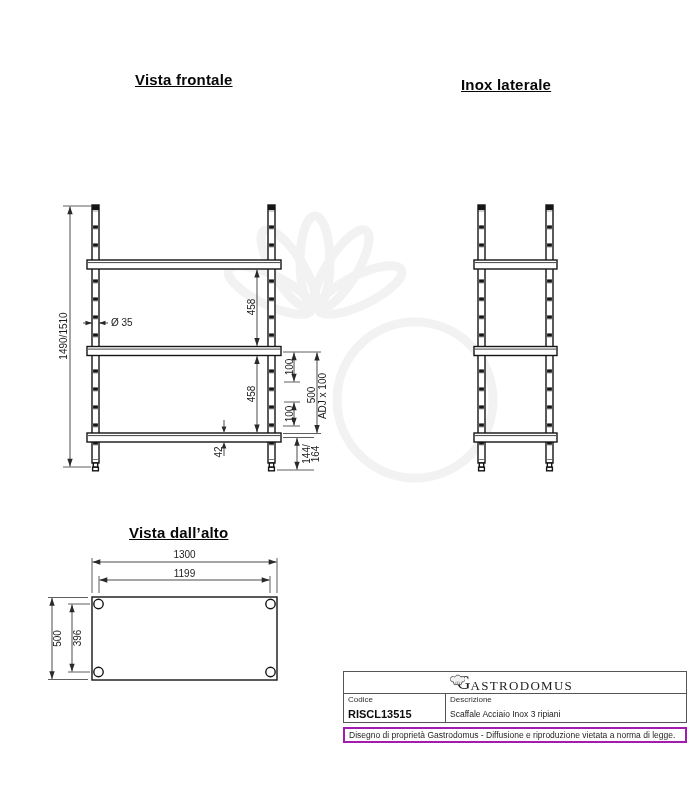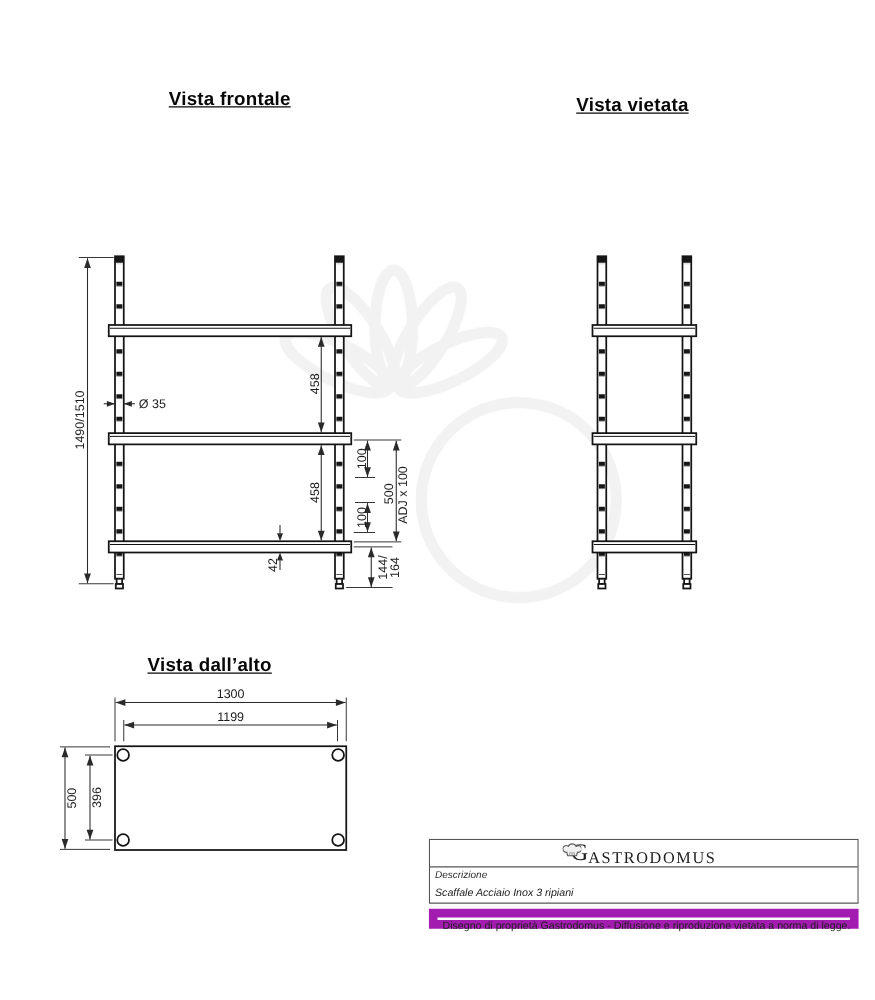--- a/index.html
+++ b/index.html
@@ -30,27 +30,27 @@
     position:relative; height:22px; border-bottom:1px solid #555; box-sizing:border-box;
     display:flex; align-items:flex-end; justify-content:center; padding-bottom:1px;
   }
   .brand-text { font-family:"Liberation Serif", serif; color:#1d1d1d; white-space:nowrap; line-height:1; }
   .brand-g    { font-size:19px; }
   .brand-rest { font-size:13px; letter-spacing:1.3px;margin-top:48px; }
   #hat-icon { position:absolute; left:106px; top:1px; }
   #tblock-datarow { display:flex; height:29px; box-sizing:border-box; }
   .tb-cell { box-sizing:border-box; padding:1px 0 0 4px; }
   .tb-cell-left  { width:102px; border-right:1px solid #555; }
-  .tb-cell-right { flex:1;font-style:italic; }
+  .tb-cell-right { flex:1; }
   .tb-label { font-size:8px; color:#2e2e2e; line-height:10px; }
   .tb-code  { font-size:11px; font-weight:700; color:#0c0c0c; line-height:14px; margin-top:2px; }
   .tb-desc  { font-size:8.5px; color:#1a1a1a; line-height:12px; margin-top:3px; }
   #tblock-legal {
     position:absolute; left:343px; top:727px; width:344px; height:16px;
-    border:7px solid #a21caf; box-sizing:border-box; background:#fff;
+    border:2px solid #a21caf; box-sizing:border-box; background:#fff;
     font-size:8.5px; color:#1f1f1f; line-height:13px; padding-left:4px; white-space:nowrap;
   }
 </style>
 </head>
 <body>
 
 <div id="page">
 
   <svg width="700" height="800" viewBox="0 0 700 800">
     <defs>
@@ -219,35 +219,39 @@
       <g>
         <line class="ext" x1="68" y1="604" x2="90" y2="604"></line>
         <line class="ext" x1="68" y1="672" x2="90" y2="672"></line>
         <line class="dim" x1="72" y1="604.5" x2="72" y2="671.5" marker-start="url(#arr)" marker-end="url(#arr)"></line>
         <text x="80.5" y="638" text-anchor="middle" transform="rotate(-90 80.5 638)">396</text>
       </g>
     </g>
   </svg>
 
   <div class="view-title" style="left:135px; top:71px;">Vista frontale</div>
-  <div class="view-title" style="left:461px; top:76px;">Vista vietata</div>
-  <div class="view-title" style="left:118px; top:524px;">Vista dall’alto</div>
+  <div class="view-title" style="left:461px; top:76px;">Inox laterale</div>
+  <div class="view-title" style="left:129px; top:524px;">Vista dall’alto</div>
 
   <div id="tblock">
     <div id="tblock-brandrow">
       <svg id="hat-icon" width="15" height="14" viewBox="0 0 15 14">
         <path d="M3.4,8.8 A2.7,2.7 0 1 1 4.7,4.1 A3.4,3.4 0 0 1 10.9,4.1 A2.7,2.7 0 1 1 12,8.8 L11.2,11.6 L4.1,11.6 Z" fill="#f1f1f1" stroke="#5a5a5a" stroke-width="0.9"></path>
         <line x1="5.6" y1="11.4" x2="6.1" y2="8.6" stroke="#5a5a5a" stroke-width="0.5"></line>
         <line x1="7.6" y1="11.5" x2="7.6" y2="8.5" stroke="#5a5a5a" stroke-width="0.5"></line>
         <line x1="9.6" y1="11.4" x2="9.1" y2="8.6" stroke="#5a5a5a" stroke-width="0.5"></line>
       </svg>
       <span class="brand-text brand-g">G</span>
       <span class="brand-text brand-rest">ASTRODOMUS</span>
     </div>
     <div id="tblock-datarow">
+      <div class="tb-cell tb-cell-left">
+        <div class="tb-label">Codice</div>
+        <div class="tb-code">RISCL13515</div>
+      </div>
       <div class="tb-cell tb-cell-right">
         <div class="tb-label">Descrizione</div>
         <div class="tb-desc">Scaffale Acciaio Inox 3 ripiani</div>
       </div>
     </div>
   </div>
   <div id="tblock-legal">Disegno di proprietà Gastrodomus - Diffusione e riproduzione vietata a norma di legge.</div>
 
 </div>
 

